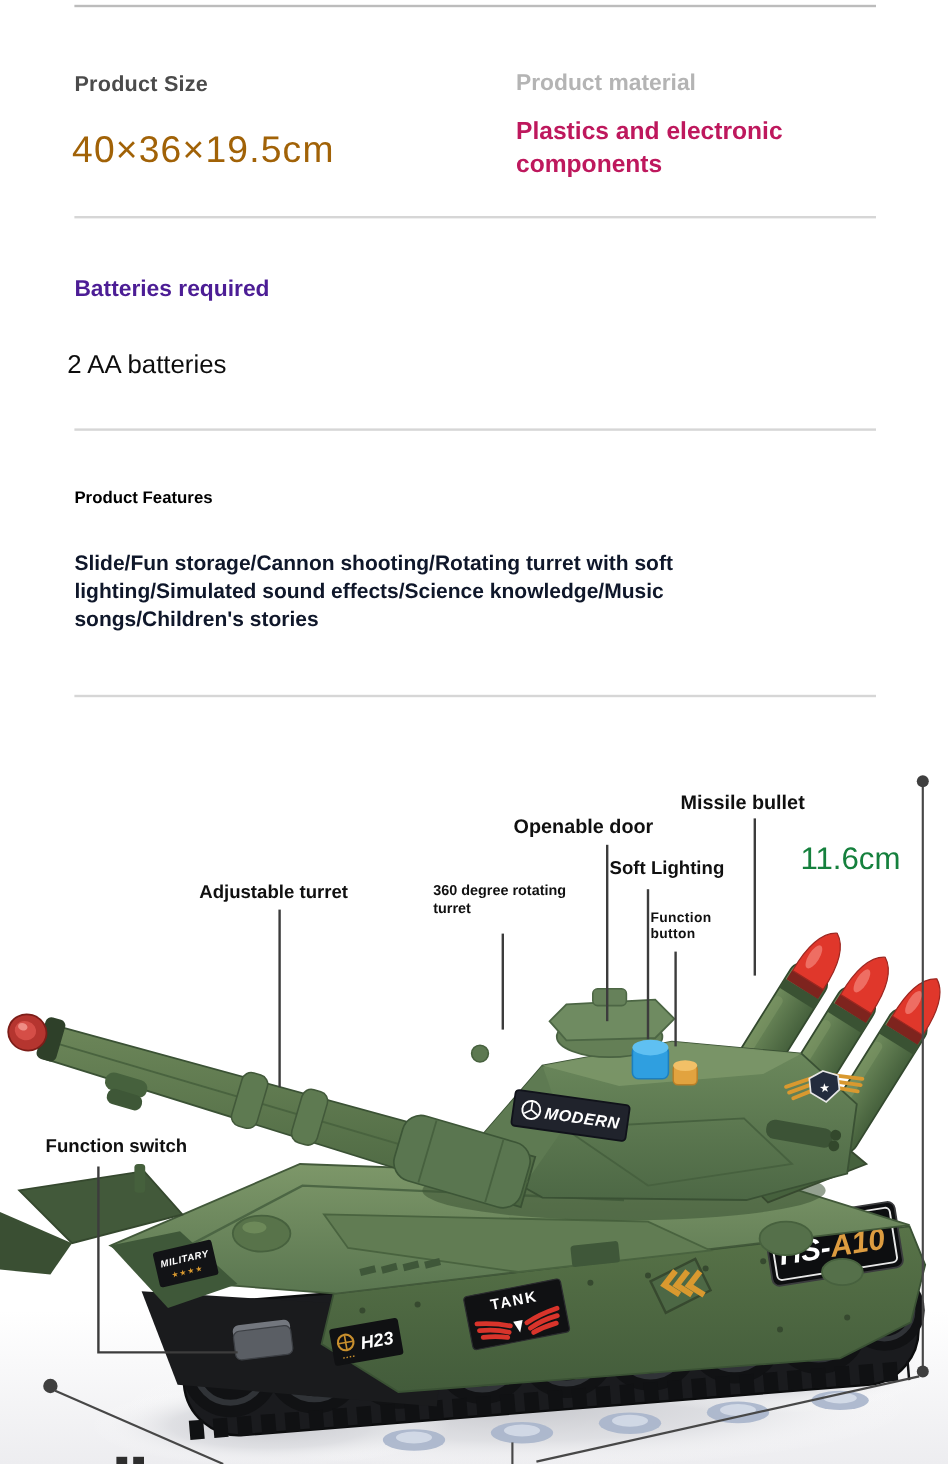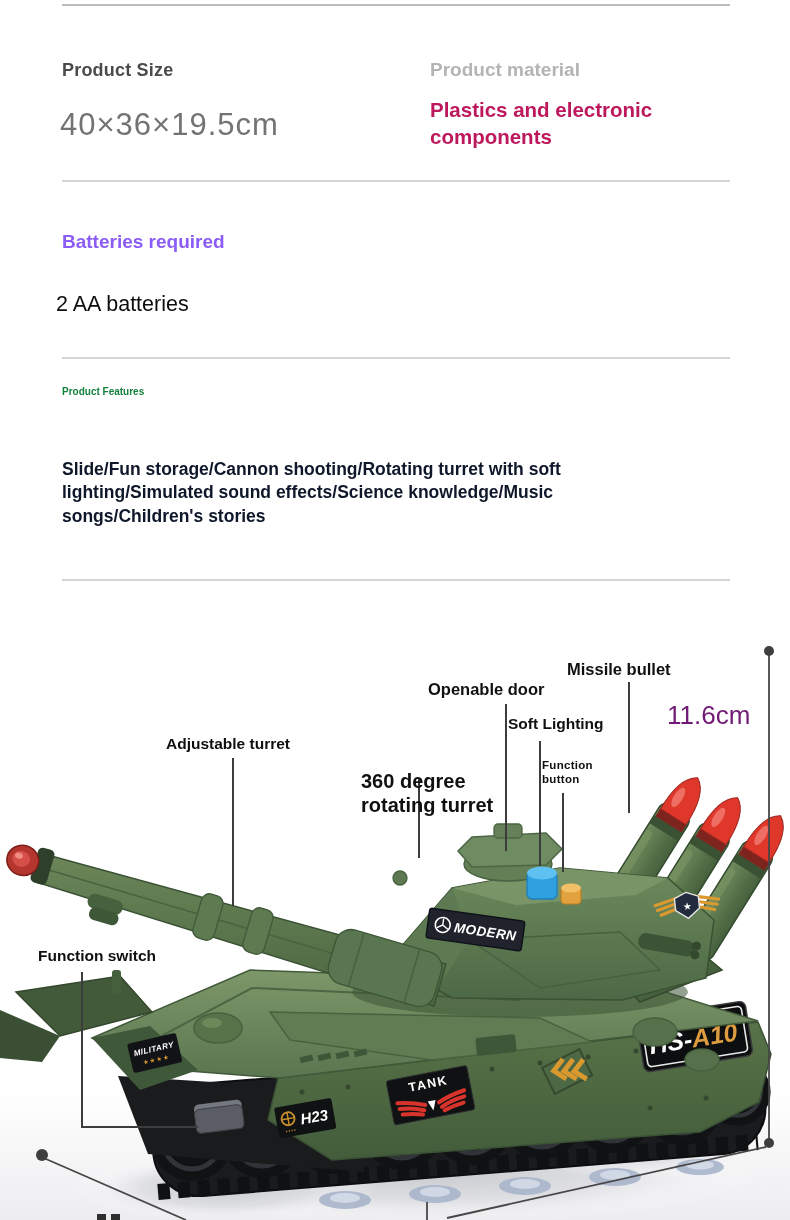--- a/index.html
+++ b/index.html
@@ -9,37 +9,37 @@
   }
   .divider{position:absolute;left:62px;width:668px;height:2px;background:#d6d6d6;z-index:2}
   #div-top{top:4px;background:#bcbcbc}
   #div-2{top:180px}
   #div-3{top:357px}
   #div-4{top:579px}
 
   .abs{position:absolute;z-index:3}
   .spec-label{font-weight:700}
   #size-label{left:62px;top:60px;font-size:18px;color:#4b4b4b;letter-spacing:.2px}
-  #size-value{left:60px;top:107px;font-size:31px;color:#737373;font-weight:400;letter-spacing:1px}
+  #size-value{left:60px;top:107px;font-size:31px;color:#a16207;font-weight:400;letter-spacing:1px}
   #material-label{left:430px;top:59px;font-size:19px;color:#b4b4b4}
   #material-value{left:430px;top:97px;width:262px;font-size:20.5px;line-height:1.3;color:#be185d;font-weight:700}
-  #batteries-label{left:62px;top:231px;font-size:19px;color:#8b5cf6}
+  #batteries-label{left:62px;top:231px;font-size:19px;color:#4c1d95}
   #batteries-value{left:56px;top:292px;font-size:21.5px;color:#0d0d0d;font-weight:400}
-  #features-label{left:62px;top:386px;font-size:10px;color:#15803d}
+  #features-label{left:62px;top:406px;font-size:14px;color:#000000}
   #features-value{left:62px;top:458px;width:608px;font-size:17.5px;line-height:1.34;color:#0f172a;font-weight:700}
 
   .callout{position:absolute;font-weight:700;color:#101010;z-index:4}
   #co-missile{left:567px;top:660px;font-size:16.5px}
   #co-door{left:428px;top:680px;font-size:16.5px}
   #co-soft{left:508px;top:715px;font-size:15.5px}
   #co-func{left:542px;top:759px;width:64px;font-size:11.5px;line-height:1.2;letter-spacing:.3px}
   #co-adjust{left:166px;top:735px;font-size:15.5px}
-  #co-turret{left:361px;top:769px;width:138px;font-size:20px;line-height:1.22}
+  #co-turret{left:361px;top:735px;width:138px;font-size:12px;line-height:1.22}
   #co-internal{left:38px;top:947px;font-size:15.5px}
-  #co-height{left:667px;top:700px;font-size:26px;font-weight:400;color:#701a75;z-index:4}
+  #co-height{left:667px;top:700px;font-size:26px;font-weight:400;color:#15803d;z-index:4}
 
   #tank-figure{position:absolute;left:0;top:640px;width:790px;height:580px;z-index:1}
 </style>
 </head>
 <body>
 
 <div class="divider" id="div-top"></div>
 <div class="divider" id="div-2"></div>
 <div class="divider" id="div-3"></div>
 <div class="divider" id="div-4"></div>

